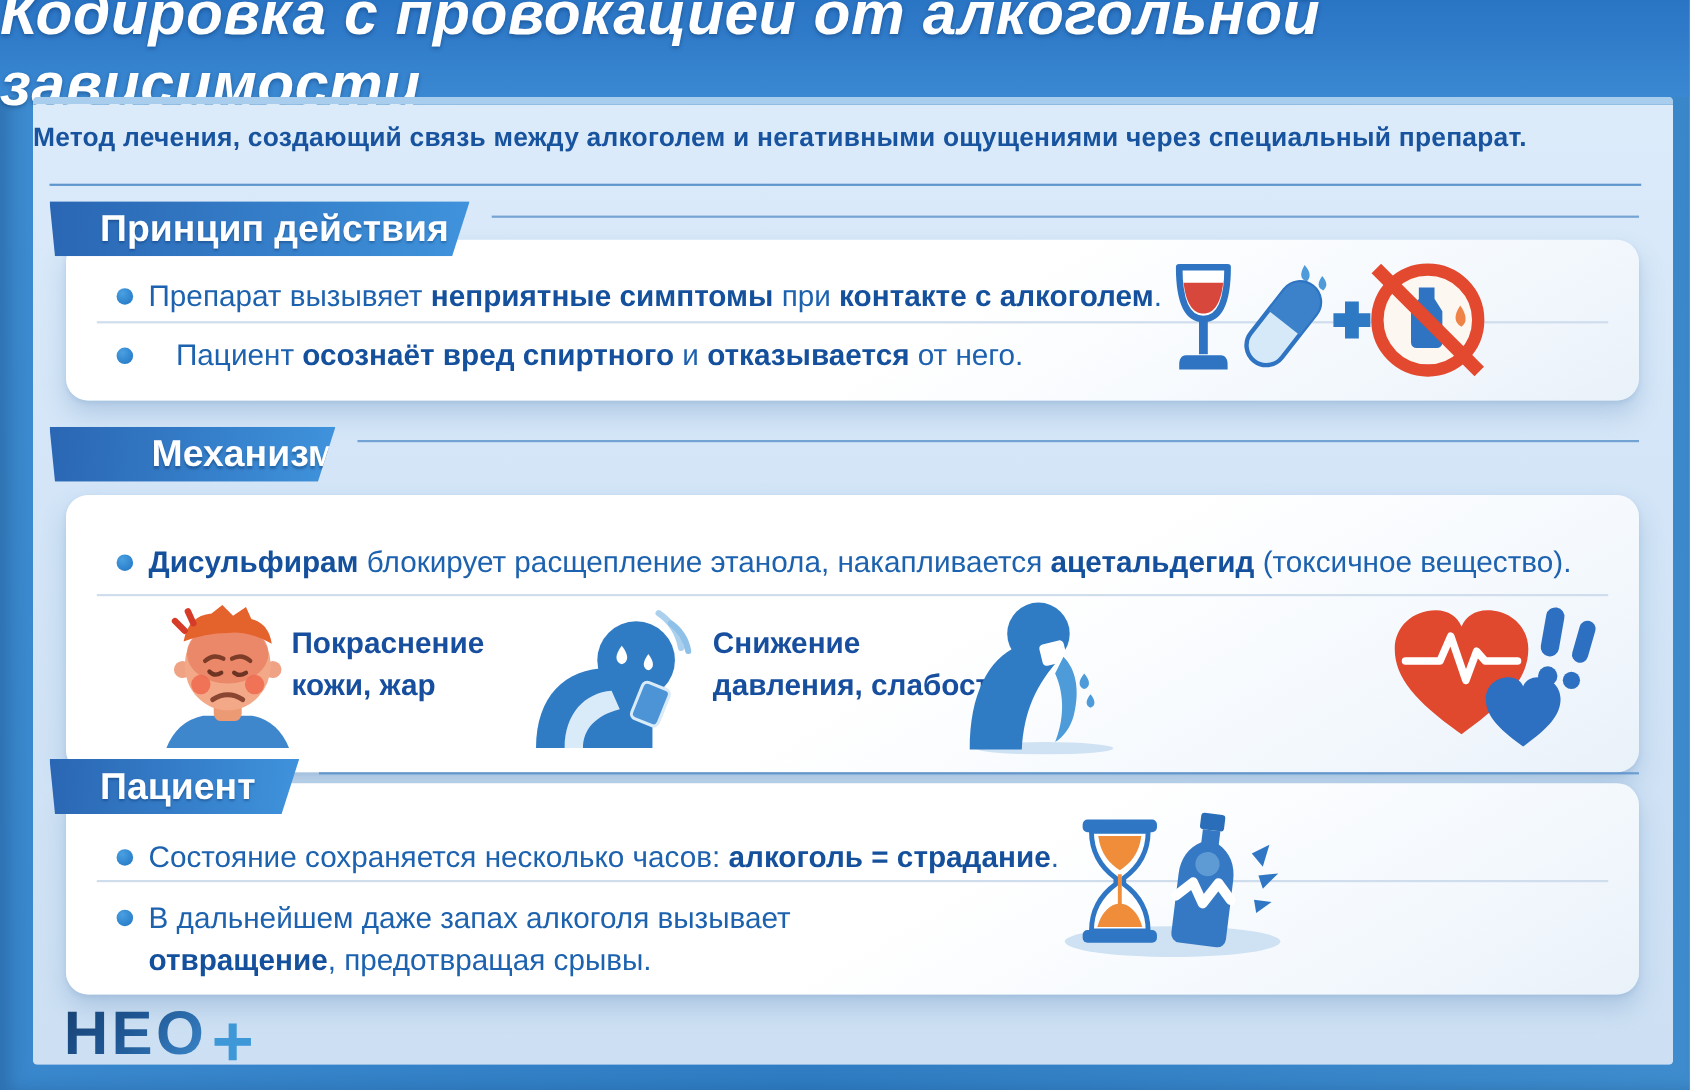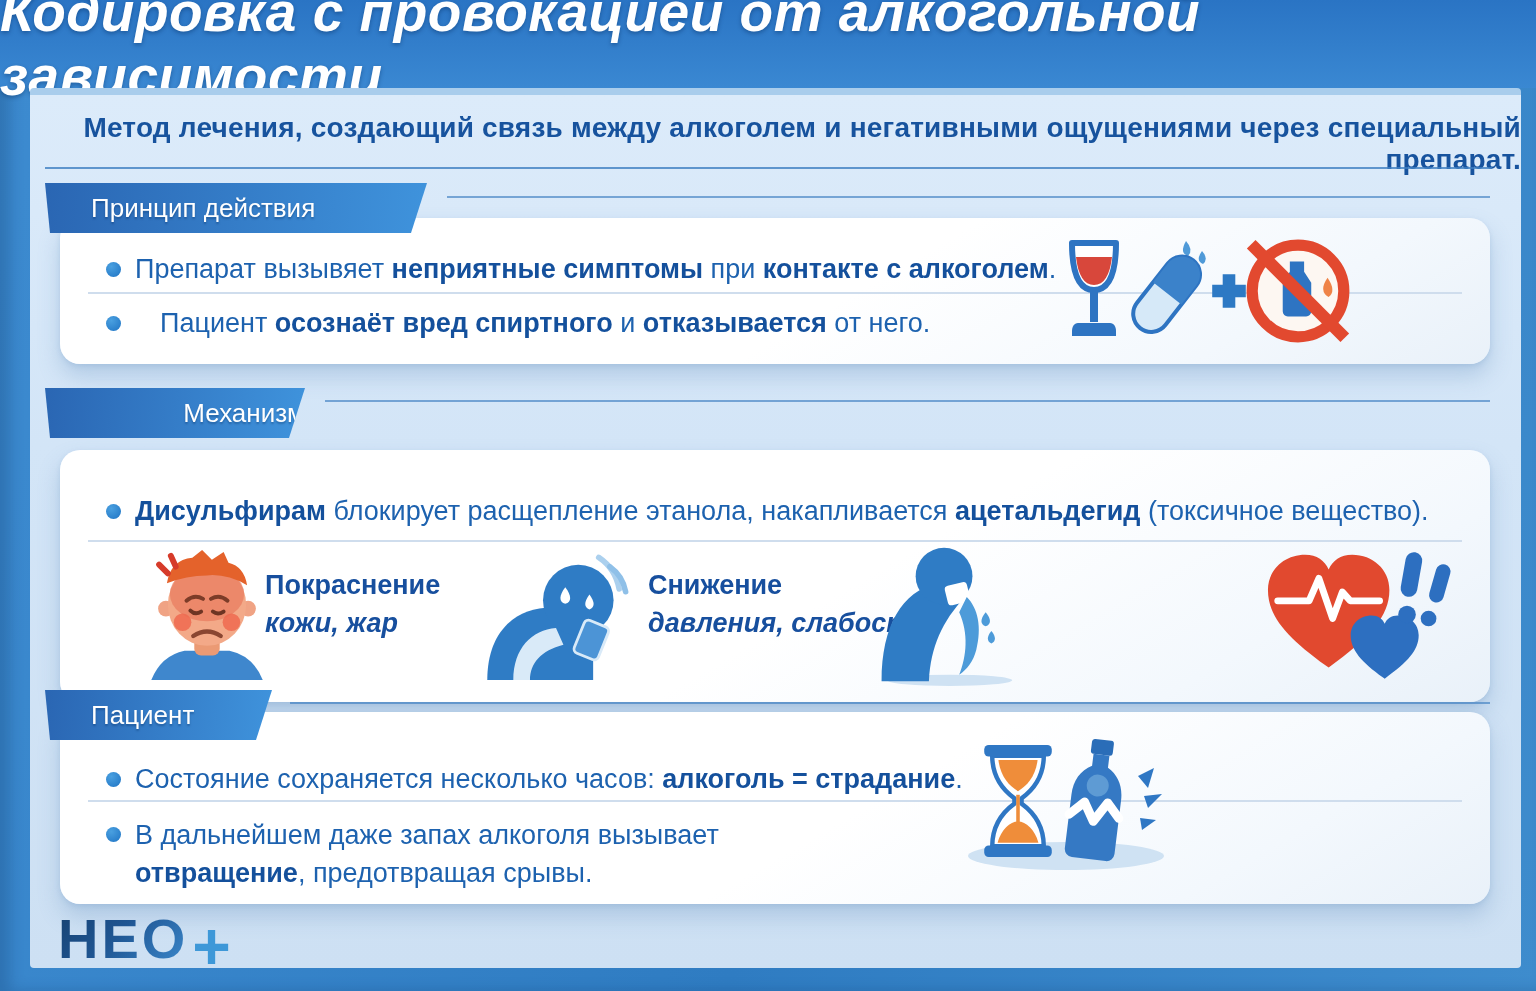--- a/index.html
+++ b/index.html
@@ -13,47 +13,47 @@
   .title-band{position:absolute;left:0;top:0;width:100%;height:88px;
     background:linear-gradient(180deg,#2a74c4 0%,#3a88d2 100%);
     display:flex;align-items:center;justify-content:center;}
   .title-band h1{margin:0;color:#fff;font-size:55px;font-weight:700;letter-spacing:.5px;
     text-shadow:0 2px 4px rgba(0,40,90,.4);font-style:italic;}
   
   .content{position:absolute;left:30px;top:88px;right:15px;bottom:23px;
     background:linear-gradient(180deg,#dcebfa 0%,#d3e5f7 40%,#cde0f3 100%);
     border-top:7px solid #a9cdec;border-radius:4px;}
   .layer{position:absolute;inset:0;}
-  .subtitle{position:absolute;left:30px;right:15px;top:112px;text-align:right;
-    color:#17539e;font-size:28px;font-weight:600;letter-spacing:.2px;}
+  .subtitle{position:absolute;left:30px;right:15px;top:112px;text-align:left;
+    color:#17539e;font-size:24px;font-weight:600;letter-spacing:.2px;}
   .full-divider{position:absolute;left:45px;top:167px;width:1447px;height:2px;
     background:#3f7fc2;opacity:.8;}
   
   .tag{position:absolute;height:50px;
     background:linear-gradient(95deg,#2a66b3 0%,#3f93dc 100%);
     clip-path:polygon(0 0,100% 0,calc(100% - 16px) 100%,5px 100%);
     box-shadow:0 4px 8px rgba(40,90,150,.35);
     display:flex;align-items:center;}
-  .tag span{color:#fff;font-size:26px;font-weight:400;padding-left:46px;
+  .tag span{color:#fff;font-size:34px;font-weight:700;padding-left:46px;
     text-shadow:0 2px 2px rgba(0,40,90,.35);}
   .tag-line{position:absolute;height:2px;background:#3f7fc2;opacity:.65;}
   
   .card{position:absolute;left:60px;width:1430px;border-radius:20px;
     background:linear-gradient(150deg,#ffffff 55%,#f3f8fd 82%,#e9f1f9 100%);
     box-shadow:0 12px 22px rgba(96,139,187,.30),0 2px 5px rgba(96,139,187,.18);}
   .bullet{position:absolute;display:flex;gap:14px;align-items:center;}
   .bullet.top-align{align-items:flex-start;}
   .dot{width:15px;height:15px;border-radius:50%;background:radial-gradient(circle at 35% 30%,#4aa0e0,#1f74c4);flex:0 0 15px;}
   .bullet.top-align .dot{margin-top:11px;}
   .rich{margin:0;font-size:27px;line-height:38px;color:#1d62af;font-weight:500;}
   .rich b{font-weight:700;color:#14509c;}
   .card-divider{position:absolute;left:28px;height:2px;background:#cfdded;}
   
   .sym-label{position:absolute;color:#174f9e;font-size:27px;font-weight:700;line-height:38px;}
-  .sym-label .l2{font-weight:600;font-style:italic;}
+  .sym-label .l2{font-weight:600;}
   .sym-label.allbold .l2{font-weight:700;}
   .abs{position:absolute;}
   
   .logo{position:absolute;left:58px;top:906px;display:flex;align-items:flex-end;}
   .logo-text{font-size:56px;font-weight:800;letter-spacing:3px;
     background:linear-gradient(135deg,#16406f 0%,#1f5693 45%,#3e8cd0 100%);
     -webkit-background-clip:text;background-clip:text;color:transparent;}
   .logo-plus{font-size:66px;font-weight:800;color:#3e98d8;margin-left:4px;line-height:50px;}
 </style>
 </head>

